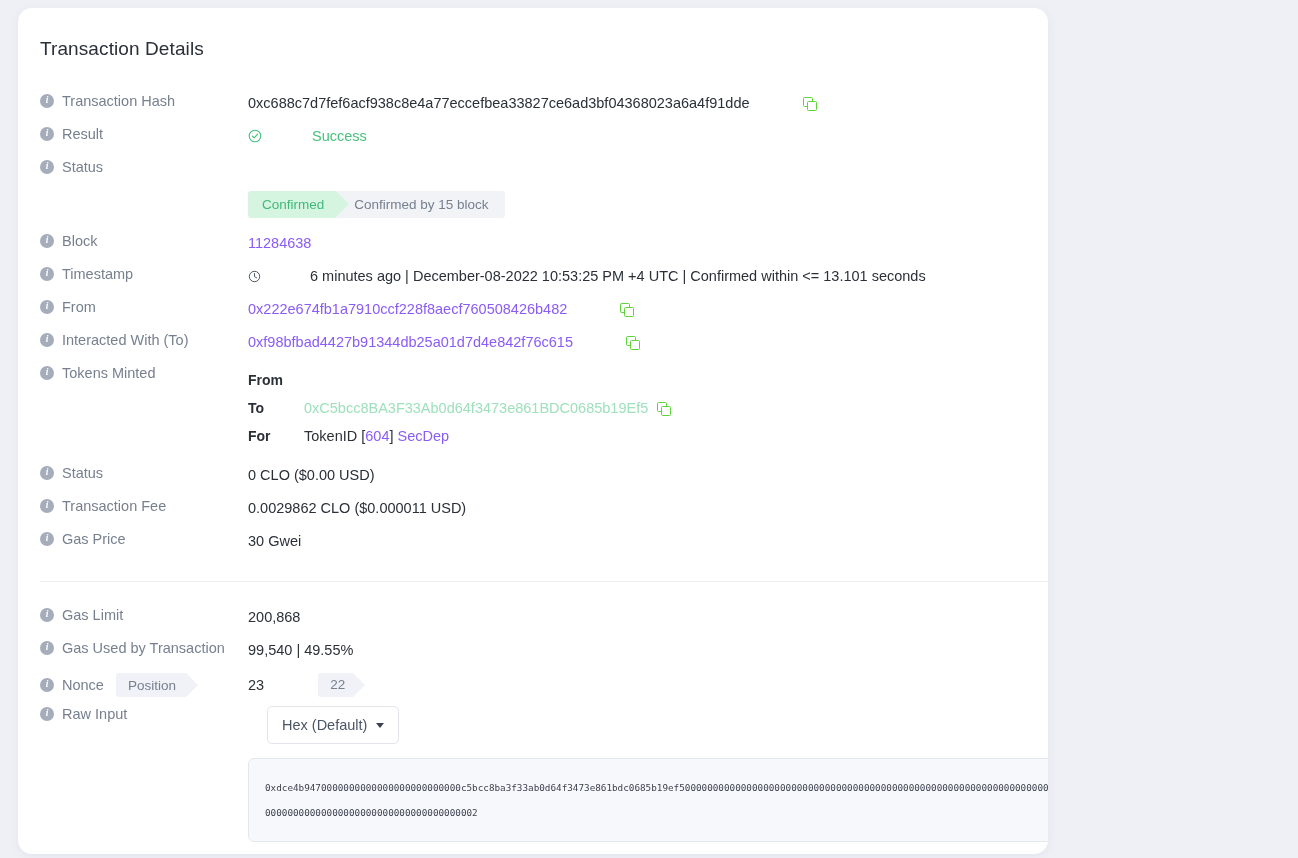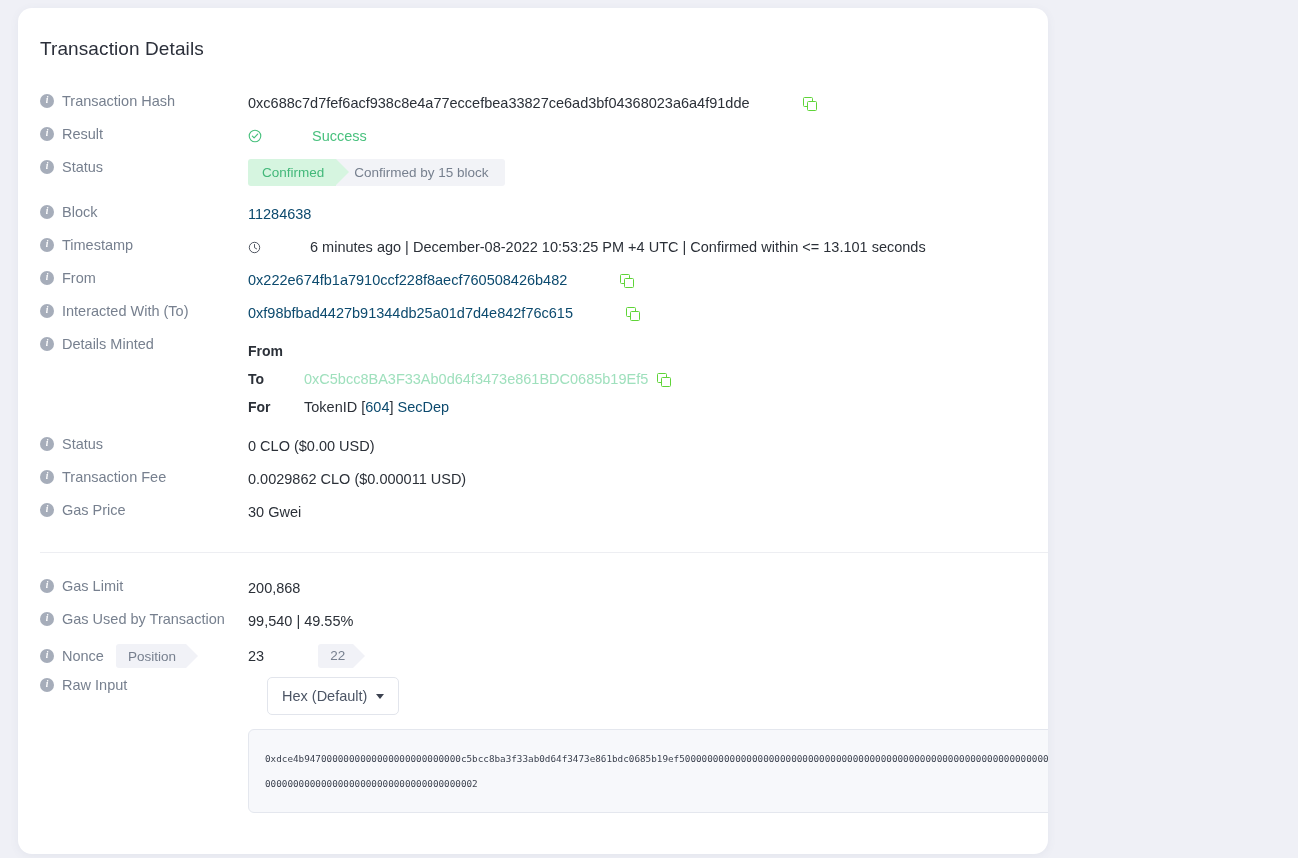--- a/index.html
+++ b/index.html
@@ -80,21 +80,21 @@
     font-style: italic;
     font-weight: 700;
     font-family: "Liberation Serif", serif;
     margin-right: 8px;
     flex: 0 0 14px;
     line-height: 1;
     position: relative;
     top: 0px;
   }
 
-  .green-link { color: #0c4a6e; text-decoration: none; }
+  .green-link { color: #8b5cf6; text-decoration: none; }
   .green-text { color: #49c17e; }
   .grey-addr { color: #9fe0bd; }
 
   .copy-icon {
     display: inline-block;
     margin-left: 9px;
     width: 13px; height: 13px;
     position: relative;
     cursor: pointer;
     vertical-align: middle;
@@ -112,21 +112,21 @@
 
   
   .check-ic {
     display: inline-flex;
     width: 14px; height: 14px;
     margin-right: 6px;
     flex: 0 0 14px;
   }
 
   
-  .badge-group { display: flex; align-items: stretch; }
+  .badge-group { display: flex; align-items: stretch; margin-top: 32px; }
   .badge {
     position: relative;
     height: 27px;
     display: flex;
     align-items: center;
     padding: 0 14px;
     font-size: 13.5px;
     border-radius: 3px;
   }
   .badge-confirmed {
@@ -381,21 +381,21 @@
         </div>
         <div class="val">
           <a class="green-link" href="#">0xf98bfbad4427b91344db25a01d7d4e842f76c615</a>
           <span class="copy-icon"></span>
         </div>
       </div>
 
       <div class="row">
         <div class="lbl">
           <span class="info-icon">i</span>
-          <span>Details Minted</span>
+          <span>Tokens Minted</span>
         </div>
         <div class="val">
           <div class="minted">
 
             <div class="minted-row">
               <div class="minted-key">From</div>
             </div>
 
             <div class="minted-row">
               <div class="minted-key">To</div>

